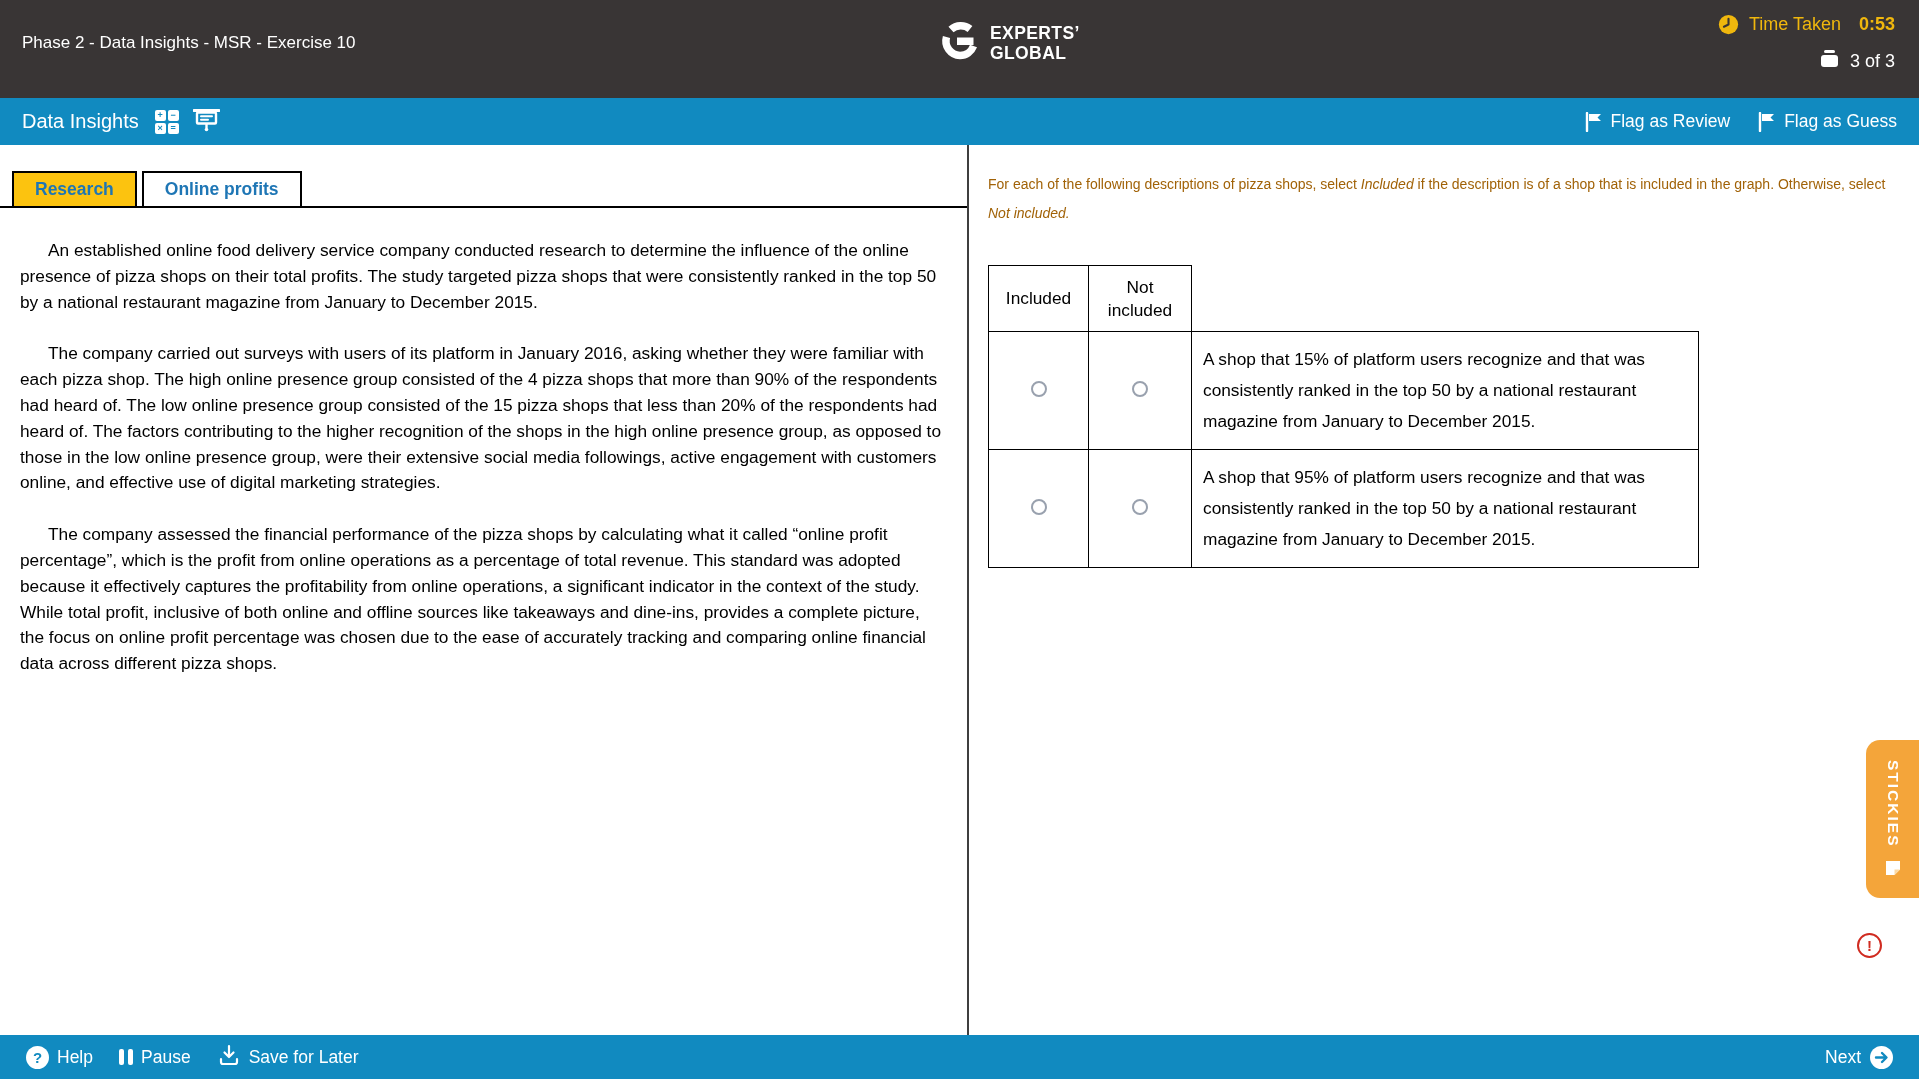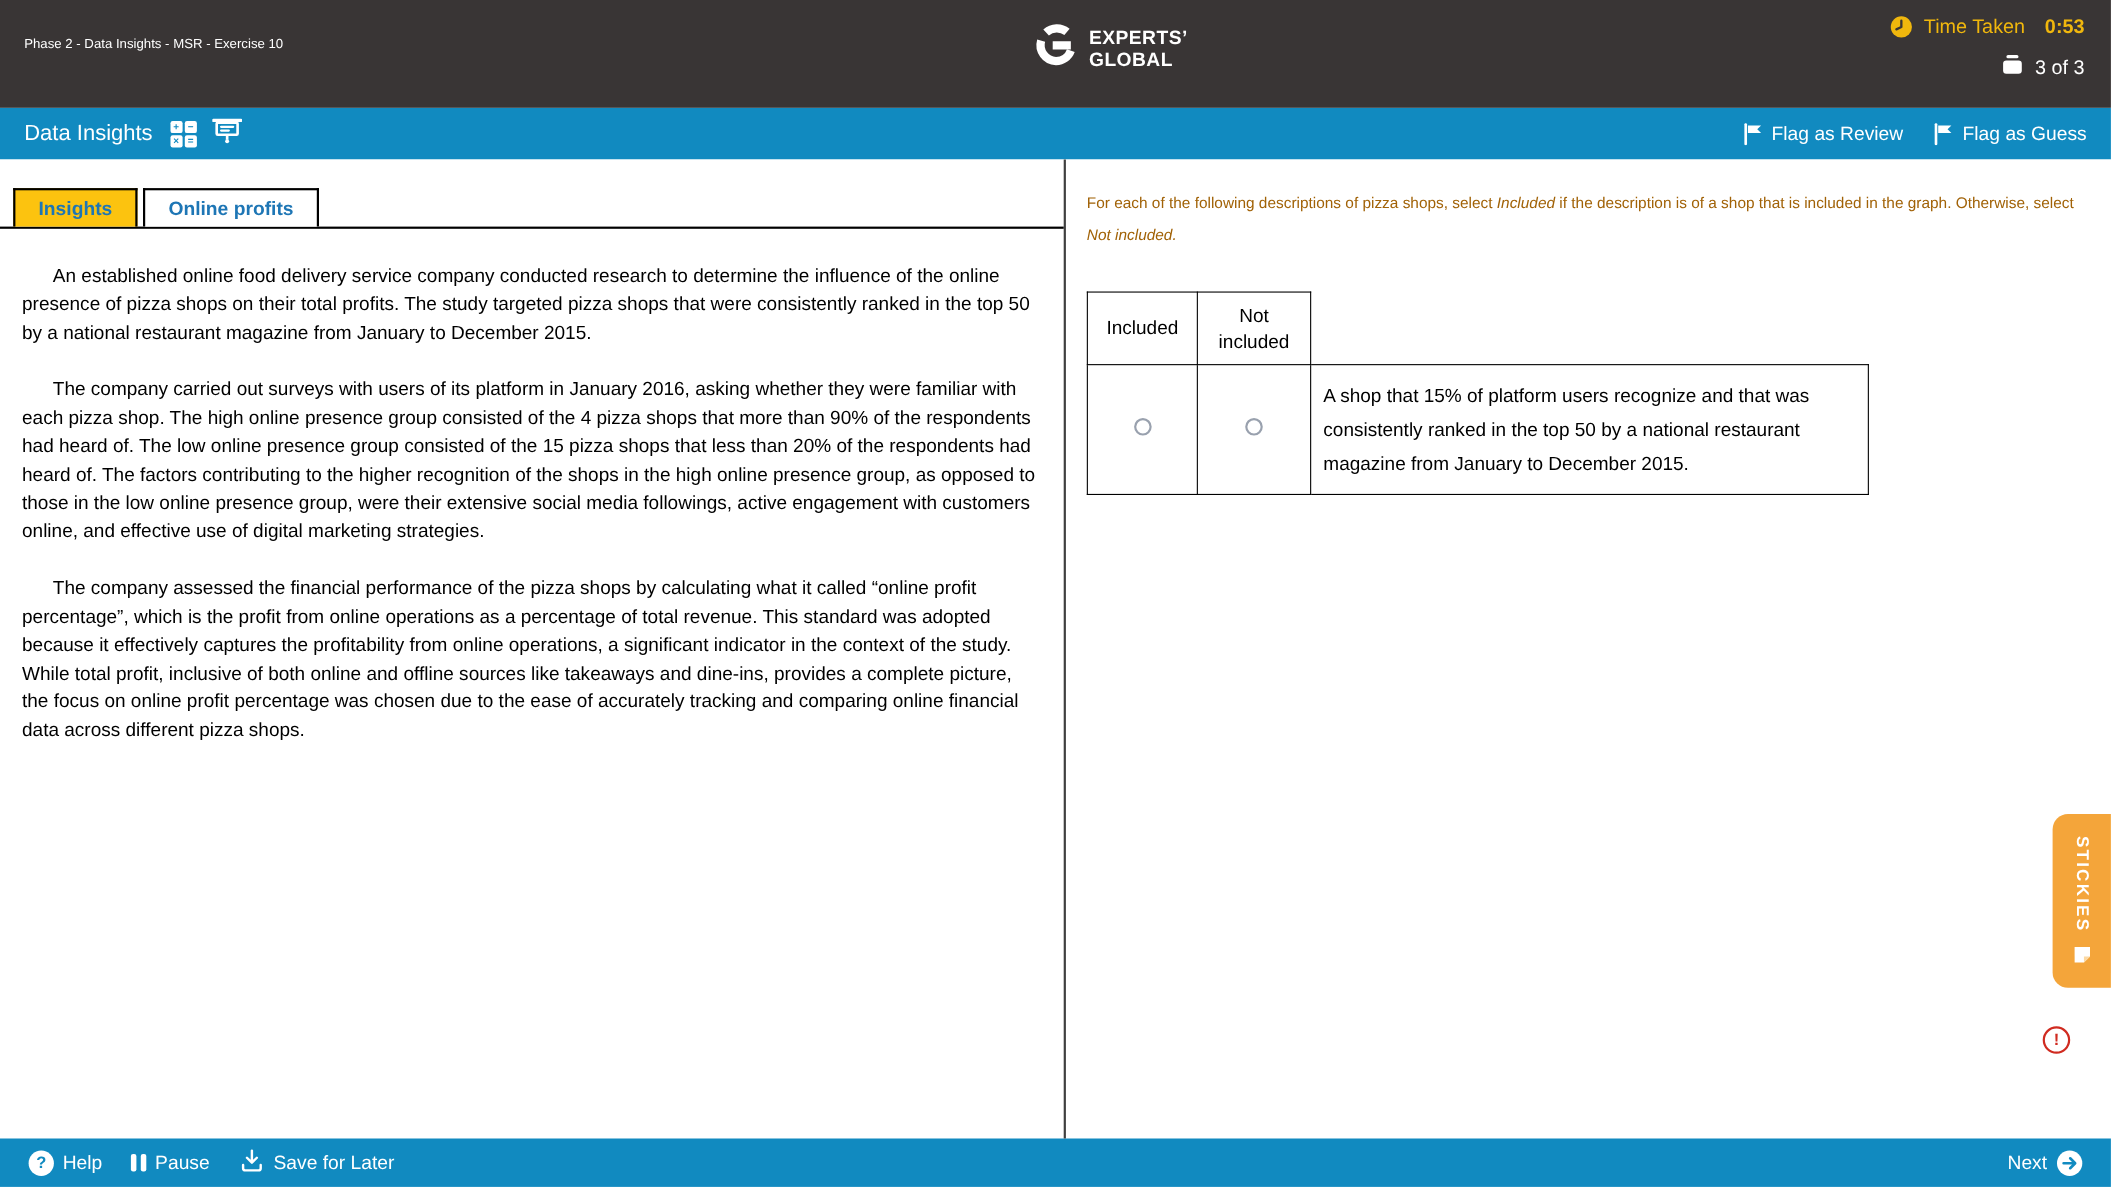--- a/index.html
+++ b/index.html
@@ -2,21 +2,21 @@
 <html><head>
 <meta charset="utf-8">
 <style>
   * { box-sizing: border-box; margin: 0; padding: 0; }
   html,body { width:1919px; height:1079px; overflow:hidden; }
   body { font-family:"Liberation Sans","DejaVu Sans",sans-serif; background:#fff; }
   .app { position:relative; width:1919px; height:1079px; overflow:hidden; }
 
   
   .topbar { position:relative; height:98px; background:#393535; }
-  .topbar-title { position:absolute; left:22px; top:33px; color:#fff; font-size:12px; }
+  .topbar-title { position:absolute; left:22px; top:33px; color:#fff; font-size:17px; }
   .logo { position:absolute; left:940px; top:21px; display:flex; align-items:center; gap:10px; }
   .logo-text { color:#fff; font-weight:bold; font-size:17.5px; line-height:20px; letter-spacing:.4px; }
   .meta { position:absolute; right:24px; top:14px; display:flex; flex-direction:column; align-items:flex-end; gap:9px; }
   .time-row { display:flex; align-items:flex-start; gap:10px; color:#f0b70d; font-size:18px; }
   .time-value { margin-left:8px; font-weight:bold; }
   .progress-row { display:flex; align-items:center; gap:9px; color:#fff; font-size:18px; }
 
   
   .bluebar { height:47px; background:#118ac0; display:flex; align-items:center; padding:0 22px; color:#fff; }
   .section-label { font-size:20px; margin-right:16px; }
@@ -144,21 +144,21 @@
         </svg>
         <span>Flag as Guess</span>
       </span>
     </div>
   </div>
 
   <main class="main">
 
     <section class="left-panel">
       <div class="tabs">
-        <div class="tab active">Insights</div>
+        <div class="tab active">Research</div>
         <div class="tab">Online profits</div>
       </div>
       <div class="passage">
         <p>An established online food delivery service company conducted research to determine the influence of the online presence of pizza shops on their total profits. The study targeted pizza shops that were consistently ranked in the top 50 by a national restaurant magazine from January to December 2015.</p>
         <p>The company carried out surveys with users of its platform in January 2016, asking whether they were familiar with each pizza shop. The high online presence group consisted of the 4 pizza shops that more than 90% of the respondents had heard of. The low online presence group consisted of the 15 pizza shops that less than 20% of the respondents had heard of. The factors contributing to the higher recognition of the shops in the high online presence group, as opposed to those in the low online presence group, were their extensive social media followings, active engagement with customers online, and effective use of digital marketing strategies.</p>
         <p>The company assessed the financial performance of the pizza shops by calculating what it called “online profit percentage”, which is the profit from online operations as a percentage of total revenue. This standard was adopted because it effectively captures the profitability from online operations, a significant indicator in the context of the study. While total profit, inclusive of both online and offline sources like takeaways and dine-ins, provides a complete picture, the focus on online profit percentage was chosen due to the ease of accurately tracking and comparing online financial data across different pizza shops.</p>
       </div>
     </section>
 
     <section class="right-panel">
@@ -171,20 +171,25 @@
             <tr>
           <th class="col-included">Included</th>
           <th class="col-not-included">Not included</th>
           <th class="th-spacer"></th>
         </tr>
         <tr>
           <td class="cell-radio"><span class="radio"></span></td>
           <td class="cell-radio"><span class="radio"></span></td>
           <td class="cell-desc">A shop that 15% of platform users recognize and that was consistently ranked in the top 50 by a national restaurant magazine from January to December 2015.</td>
         </tr>
+        <tr>
+          <td class="cell-radio"><span class="radio"></span></td>
+          <td class="cell-radio"><span class="radio"></span></td>
+          <td class="cell-desc">A shop that 95% of platform users recognize and that was consistently ranked in the top 50 by a national restaurant magazine from January to December 2015.</td>
+        </tr>
       </tbody>
         </table>
     </section>
   </main>
 
   <div class="stickies">
     <div class="stickies-inner">
       <span>STICKIES</span>
       <span>
         <svg width="20" height="20" viewBox="0 0 20 20">

